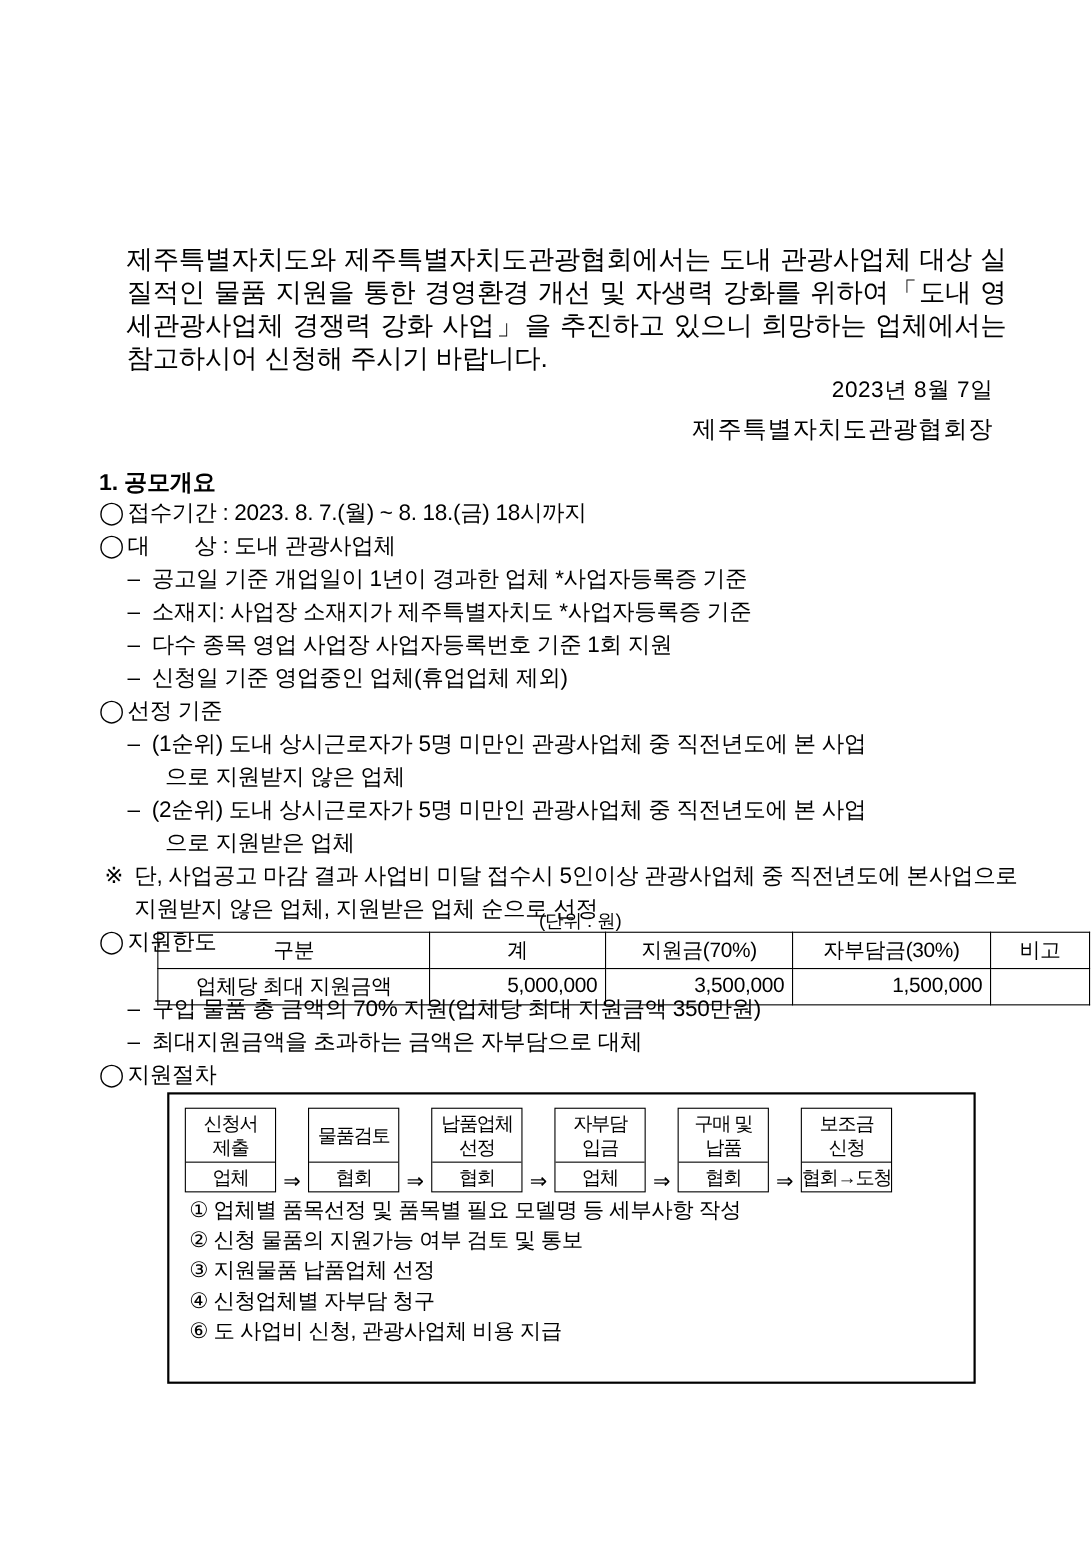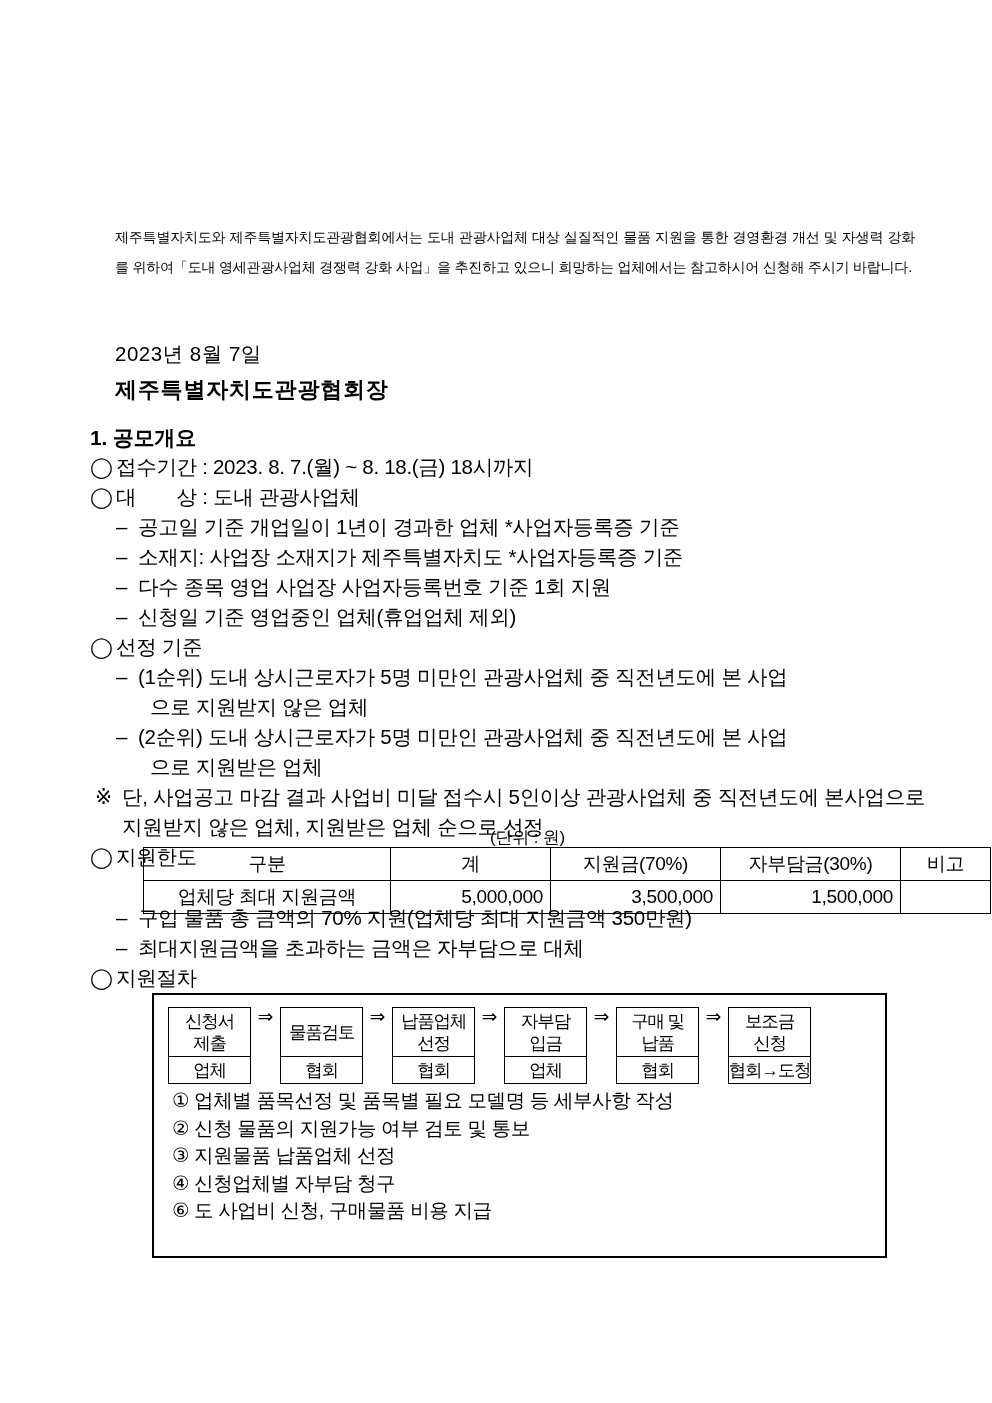--- a/index.html
+++ b/index.html
@@ -59,45 +59,46 @@
     transform: scaleX(1.02);
     color: #000000;
   }
 
   
   .intro {
     position: absolute;
     left: 115px;
     top: 222px;
     width: 800px;
-    font-size: 14px;
+    font-size: 24px;
     line-height: 30px;
     text-align: justify;
     text-justify: inter-character;
     letter-spacing: -0.2px;
     text-indent: 0;
   }
   .intro p { margin: 0; }
 
   .date-line {
     position: absolute;
     left: 115px;
     top: 340px;
     width: 788px;
+    text-align: right;
     font-size: 20.5px;
     letter-spacing: 0.5px;
   }
   .signature-line {
     position: absolute;
     left: 115px;
     top: 375px;
     width: 788px;
-    text-align: left;
+    text-align: right;
     font-size: 22px;
-    font-weight: bold;
+    font-weight: normal;
     letter-spacing: 0.8px;
   }
 
   
   .sec-heading {
     position: absolute;
     left: 90px;
     top: 424px;
     font-size: 21px;
     font-weight: bold;
@@ -203,21 +204,21 @@
     height: 265px;
     box-sizing: border-box;
     border: 2.2px solid #000;
     background: #fff;
   }
   .flow-row {
     position: absolute;
     left: 14px;
     top: 12px;
     display: flex;
-    align-items: flex-start;
+    align-items: flex-end;
   }
   .flow-node {
     box-sizing: border-box;
     border: 1.6px solid #000;
     width: 83px;
     background: #fff;
   }
   .flow-top {
     height: 48px;
     display: flex;
@@ -441,19 +442,19 @@
       <div class="step">
         <span class="num">②</span><span>신청 물품의 지원가능 여부 검토 및 통보</span>
       </div>
       <div class="step">
         <span class="num">③</span><span>지원물품 납품업체 선정</span>
       </div>
       <div class="step">
         <span class="num">④</span><span>신청업체별 자부담 청구</span>
       </div>
       <div class="step">
-        <span class="num">⑥</span><span>도 사업비 신청, 구매물품 비용 지급</span>
+        <span class="num">⑥</span><span>도 사업비 신청, 관광사업체 비용 지급</span>
       </div>
     </div>
 
   </div>
 
 </div>
 
 </body></html>

